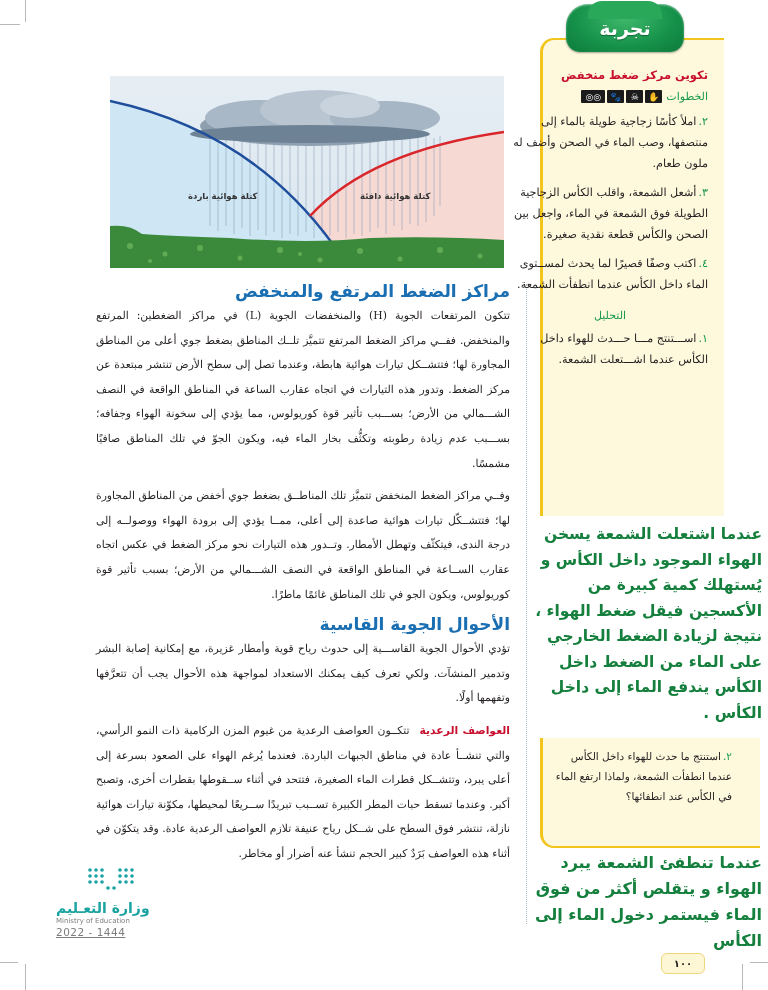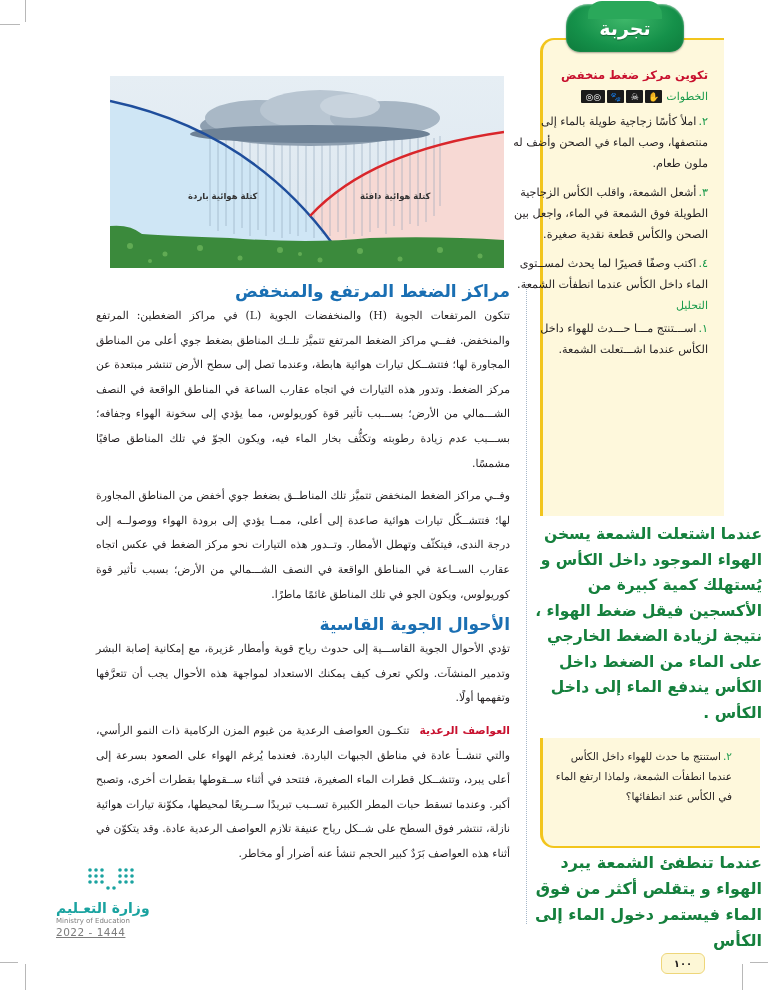--- a/index.html
+++ b/index.html
@@ -61,21 +61,21 @@
     background: #fef8dc; border-top: 2px solid #f2c51d; border-left: 3px solid #f2c51d;
     border-radius: 14px 0 0 0;
   }
   .exp-box2 {
     position: absolute; left: 540px; top: 738px; width: 220px; height: 110px;
     background: #fef8dc; border-left: 3px solid #f2c51d; border-bottom: 2px solid #f2c51d;
     border-radius: 0 0 0 14px;
   }
   .exp-content { position: absolute; right: 16px; width: 196px; direction: rtl; text-align: right; }
   .exp-title { color: #c8102e; font-weight: bold; font-size: 11.5px; line-height: 18px; }
-  .exp-green { color: #1a9a4b; font-family: "DejaVu Serif", serif; font-size: 11px; }
+  .exp-green { color: #1a9a4b; font-family: "DejaVu Serif", serif; font-size: 11px; text-align: center; }
   .steps-row { display: flex; align-items: center; gap: 4px; margin-top: 6px; }
   .safety-icons { display: flex; gap: 2px; }
   .safety-icon {
     width: 17px; height: 13px; background: #1b1b1b; color: #fff; font-size: 9px;
     display: flex; align-items: center; justify-content: center; border-radius: 1px;
   }
   .safety-icon.wide { width: 24px; }
   .step {
     font-family: "DejaVu Serif", serif; font-size: 11.2px; line-height: 21px; color: #231f20;
     margin-top: 8px;
@@ -205,21 +205,21 @@
       <span class="safety-icons">
         <span class="safety-icon">✋</span>
         <span class="safety-icon">☠</span>
         <span class="safety-icon">🐾</span>
         <span class="safety-icon wide">◎◎</span>
       </span>
     </div>
     <div class="step"><span class="step-num">٢.</span><span>املأ كأسًا زجاجية طويلة بالماء إلى منتصفها، وصب الماء في الصحن وأضف له ملون طعام.</span></div>
     <div class="step"><span class="step-num">٣.</span><span>أشعل الشمعة، واقلب الكأس الزجاجية الطويلة فوق الشمعة في الماء، واجعل بين الصحن والكأس قطعة نقدية صغيرة.</span></div>
     <div class="step"><span class="step-num">٤.</span><span>اكتب وصفًا قصيرًا لما يحدث لمســتوى الماء داخل الكأس عندما انطفأت الشمعة.</span></div>
-    <div class="exp-green" style="margin-top:4px;">التحليل</div>
+    <div class="exp-green" style="margin-top:14px;">التحليل</div>
     <div class="step" style="margin-top:6px;"><span class="step-num">١.</span><span>اســـتنتج مـــا حـــدث للهواء داخل الكأس عندما اشـــتعلت الشمعة.</span></div>
   </div>
 </div>
 
 <div class="tab">
   <span class="tab-label">تجربة</span>
 </div>
 
 <div class="answer" style="top:522px;">عندما اشتعلت الشمعة يسخن الهواء الموجود داخل الكأس و يُستهلك كمية كبيرة من الأكسجين فيقل ضغط الهواء ، نتيجة لزيادة الضغط الخارجي على الماء من الضغط داخل الكأس يندفع الماء إلى داخل الكأس .</div>
 

